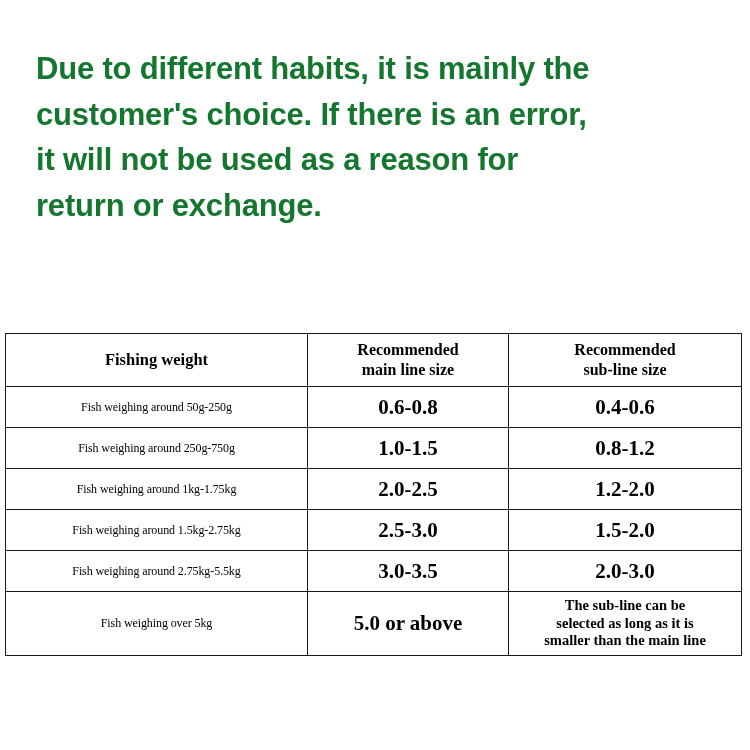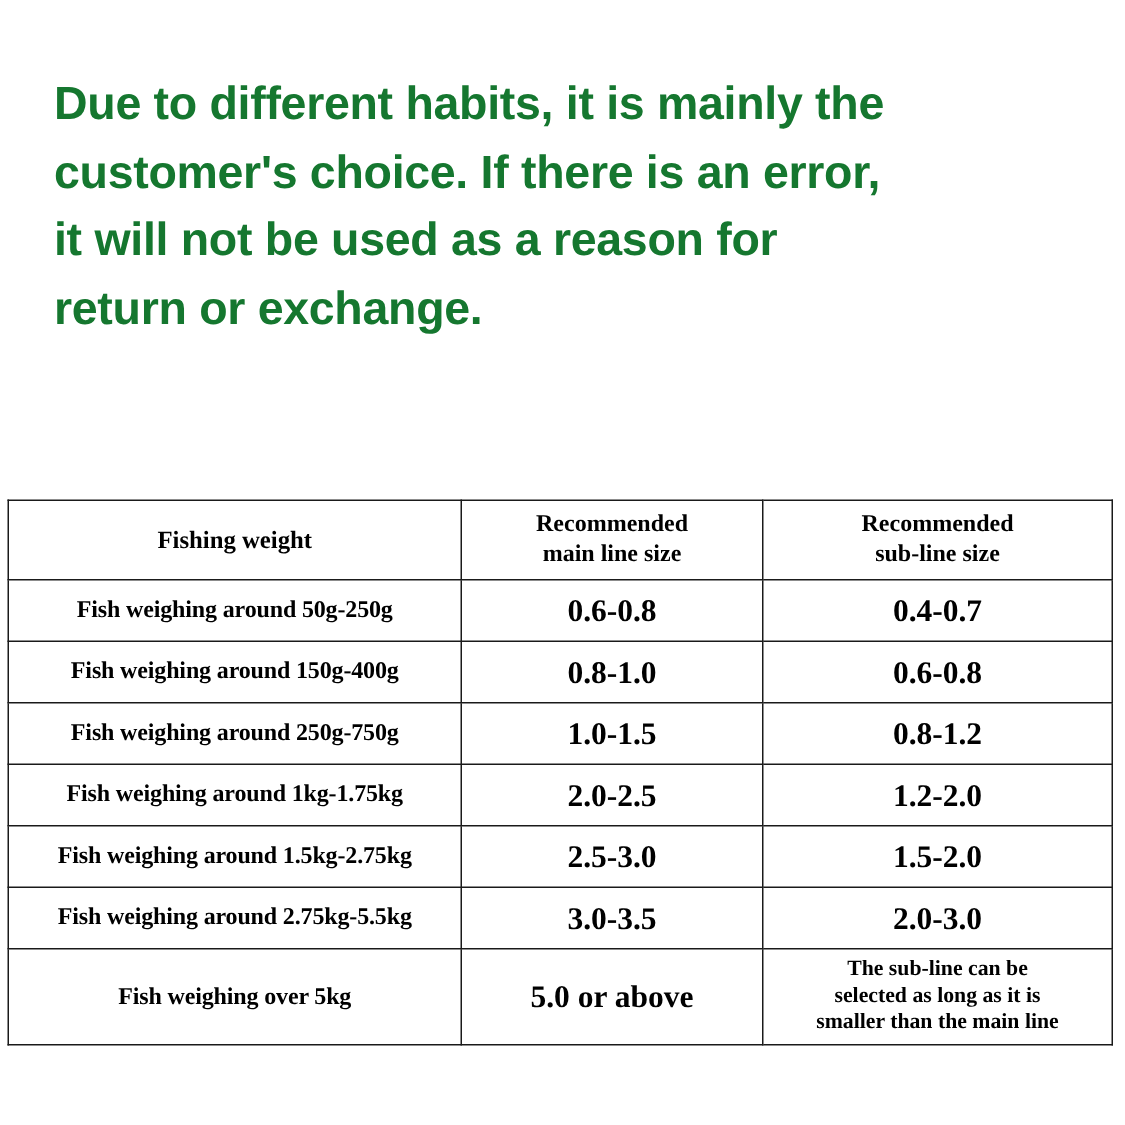--- a/index.html
+++ b/index.html
@@ -62,22 +62,22 @@
     line-height: 1.25;
     height: 53px;
   }
   tr.head td.first {
     font-size: 16.5px;
   }
   tr.row td {
     height: 41px;
   }
   td.label {
-    font-size: 16px;
-    font-weight: bold;
+    font-size: 12px;
+    font-weight: normal;
     letter-spacing: -0.1px;
     margin-top: 48px;
   }
   td.value {
     font-size: 21px;
     font-weight: bold;
   }
   tr.last td {
     height: 64px;
   }
@@ -116,26 +116,21 @@
           </td>
           <td>
             <span>Recommended</span><br>
             <span>sub-line size</span>
           </td>
         </tr>
 
         <tr class="row">
           <td class="label">Fish weighing around 50g-250g</td>
           <td class="value">0.6-0.8</td>
-          <td class="value">0.4-0.7</td>
-        </tr>
-        <tr class="row">
-          <td class="label">Fish weighing around 150g-400g</td>
-          <td class="value">0.8-1.0</td>
-          <td class="value">0.6-0.8</td>
+          <td class="value">0.4-0.6</td>
         </tr>
         <tr class="row">
           <td class="label">Fish weighing around 250g-750g</td>
           <td class="value">1.0-1.5</td>
           <td class="value">0.8-1.2</td>
         </tr>
         <tr class="row">
           <td class="label">Fish weighing around 1kg-1.75kg</td>
           <td class="value">2.0-2.5</td>
           <td class="value">1.2-2.0</td>

